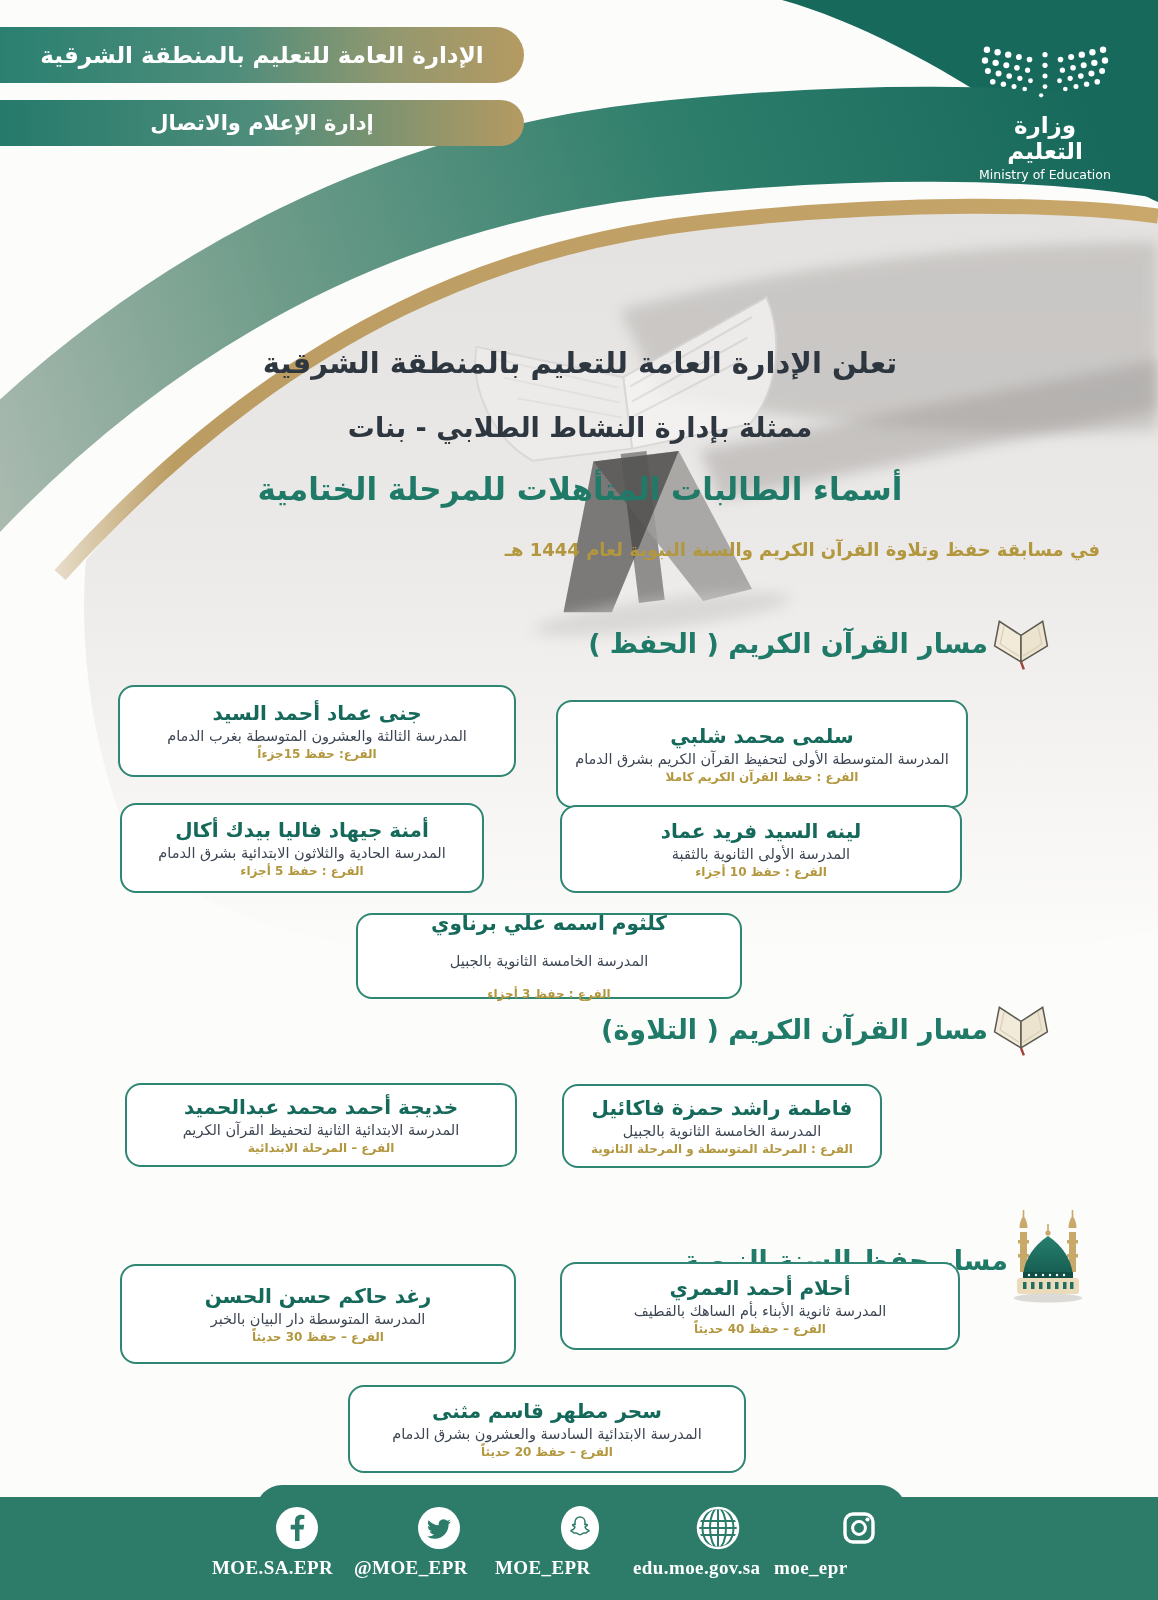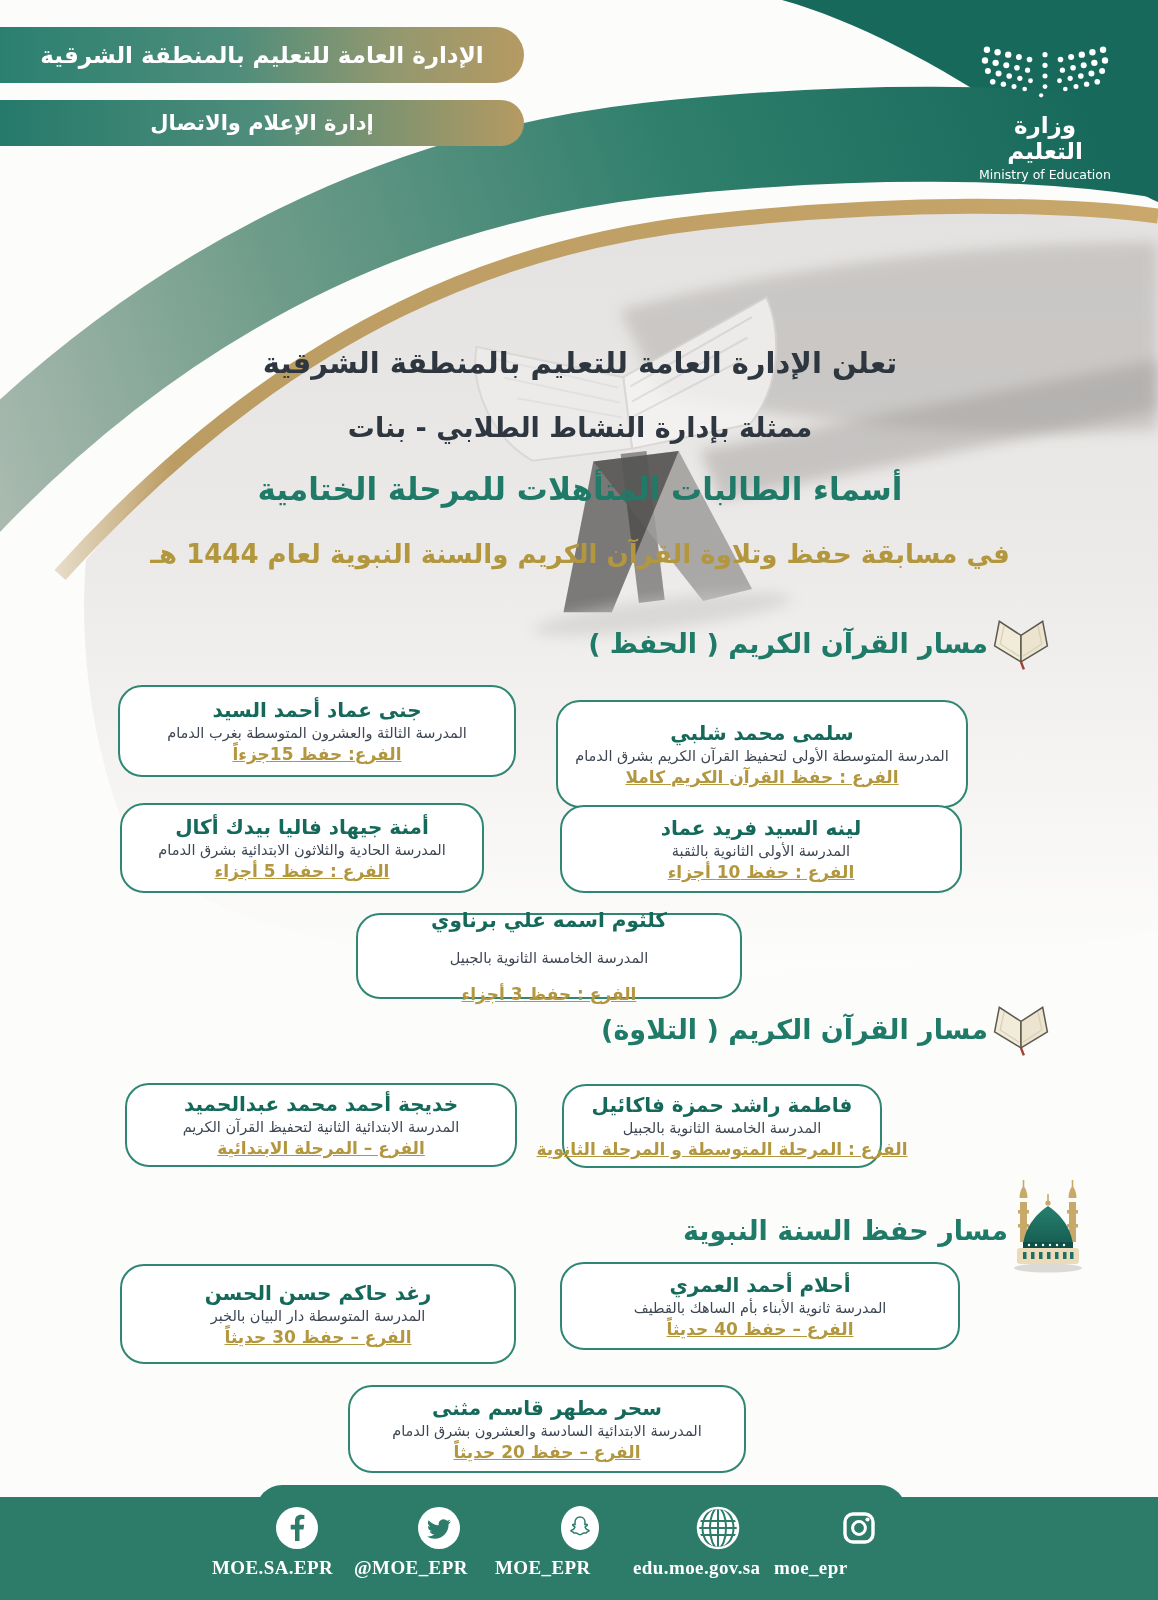--- a/index.html
+++ b/index.html
@@ -20,34 +20,34 @@
   
   .logo{position:absolute;top:44px;right:44px;width:138px;z-index:3;text-align:center;color:#fff;}
   .logo-ar{font-size:23px;font-weight:bold;margin-top:8px;letter-spacing:1px;}
   .logo-en{font-size:12.5px;margin-top:3px;}
   
   .headline{position:absolute;top:346px;left:60px;width:1040px;z-index:2;text-align:center;}
   .h-line{font-weight:bold;}
   .h-line1{font-size:29px;color:var(--ink,#2e3640);margin-bottom:32px;}
   .h-line2{font-size:27px;color:var(--ink,#2e3640);margin-bottom:28px;}
   .h-line3{font-size:31px;color:var(--teal-title,#1f7a68);margin-bottom:32px;}
-  .h-line4{font-size:26px;color:var(--gold-text,#b3973e);}
+  .h-line4{font-size:18px;color:var(--gold-text,#b3973e);text-align:right;}
   
   .sec-head{position:absolute;z-index:2;display:flex;align-items:center;}
   .sec-head .sec-title{font-size:27px;font-weight:bold;color:var(--teal-title,#1f7a68);white-space:nowrap;}
   .sec-1{top:614px;right:104px;}
   .sec-2{top:1000px;right:104px;}
-  .sec-3{top:1178px;right:70px;}
+  .sec-3{top:1208px;right:70px;}
   
   .card{position:absolute;z-index:2;background:#fff;border:2px solid var(--card-border,#2f8673);
-    border-radius:24px;box-sizing:border-box;display:flex;flex-direction:column;justify-content:center;
+    border-radius:16px;box-sizing:border-box;display:flex;flex-direction:column;justify-content:center;
     align-items:center;text-align:center;gap:3px;padding:22px 12px;}
   .stu-name{font-size:20px;font-weight:bold;color:var(--teal-name,#15695a);white-space:nowrap;}
   .stu-school{font-size:14.5px;color:var(--school-text,#3d4653);white-space:nowrap;}
-  .stu-branch{font-size:17px;font-weight:bold;color:var(--gold-text,#b3973e);white-space:nowrap;text-decoration:underline;}
+  .stu-branch{font-size:12px;font-weight:bold;color:var(--gold-text,#b3973e);white-space:nowrap;}
   .c-salma  {left:556px;top:700px;width:412px;height:108px;}
   .c-jana   {left:118px;top:685px;width:398px;height:92px;}
   .c-lina   {left:560px;top:805px;width:402px;height:88px;}
   .c-amna   {left:120px;top:803px;width:364px;height:90px;}
   .c-kulthum{left:356px;top:913px;width:386px;height:86px;gap:18px;}
   .c-fatima {left:562px;top:1084px;width:320px;height:84px;align-items:center;}
   .c-khadija{left:125px;top:1083px;width:392px;height:84px;text-align:center;}
   .c-ahlam  {left:560px;top:1262px;width:400px;height:88px;}
   .c-raghad {left:120px;top:1264px;width:396px;height:100px;}
   .c-sahar  {left:348px;top:1385px;width:398px;height:88px;}

